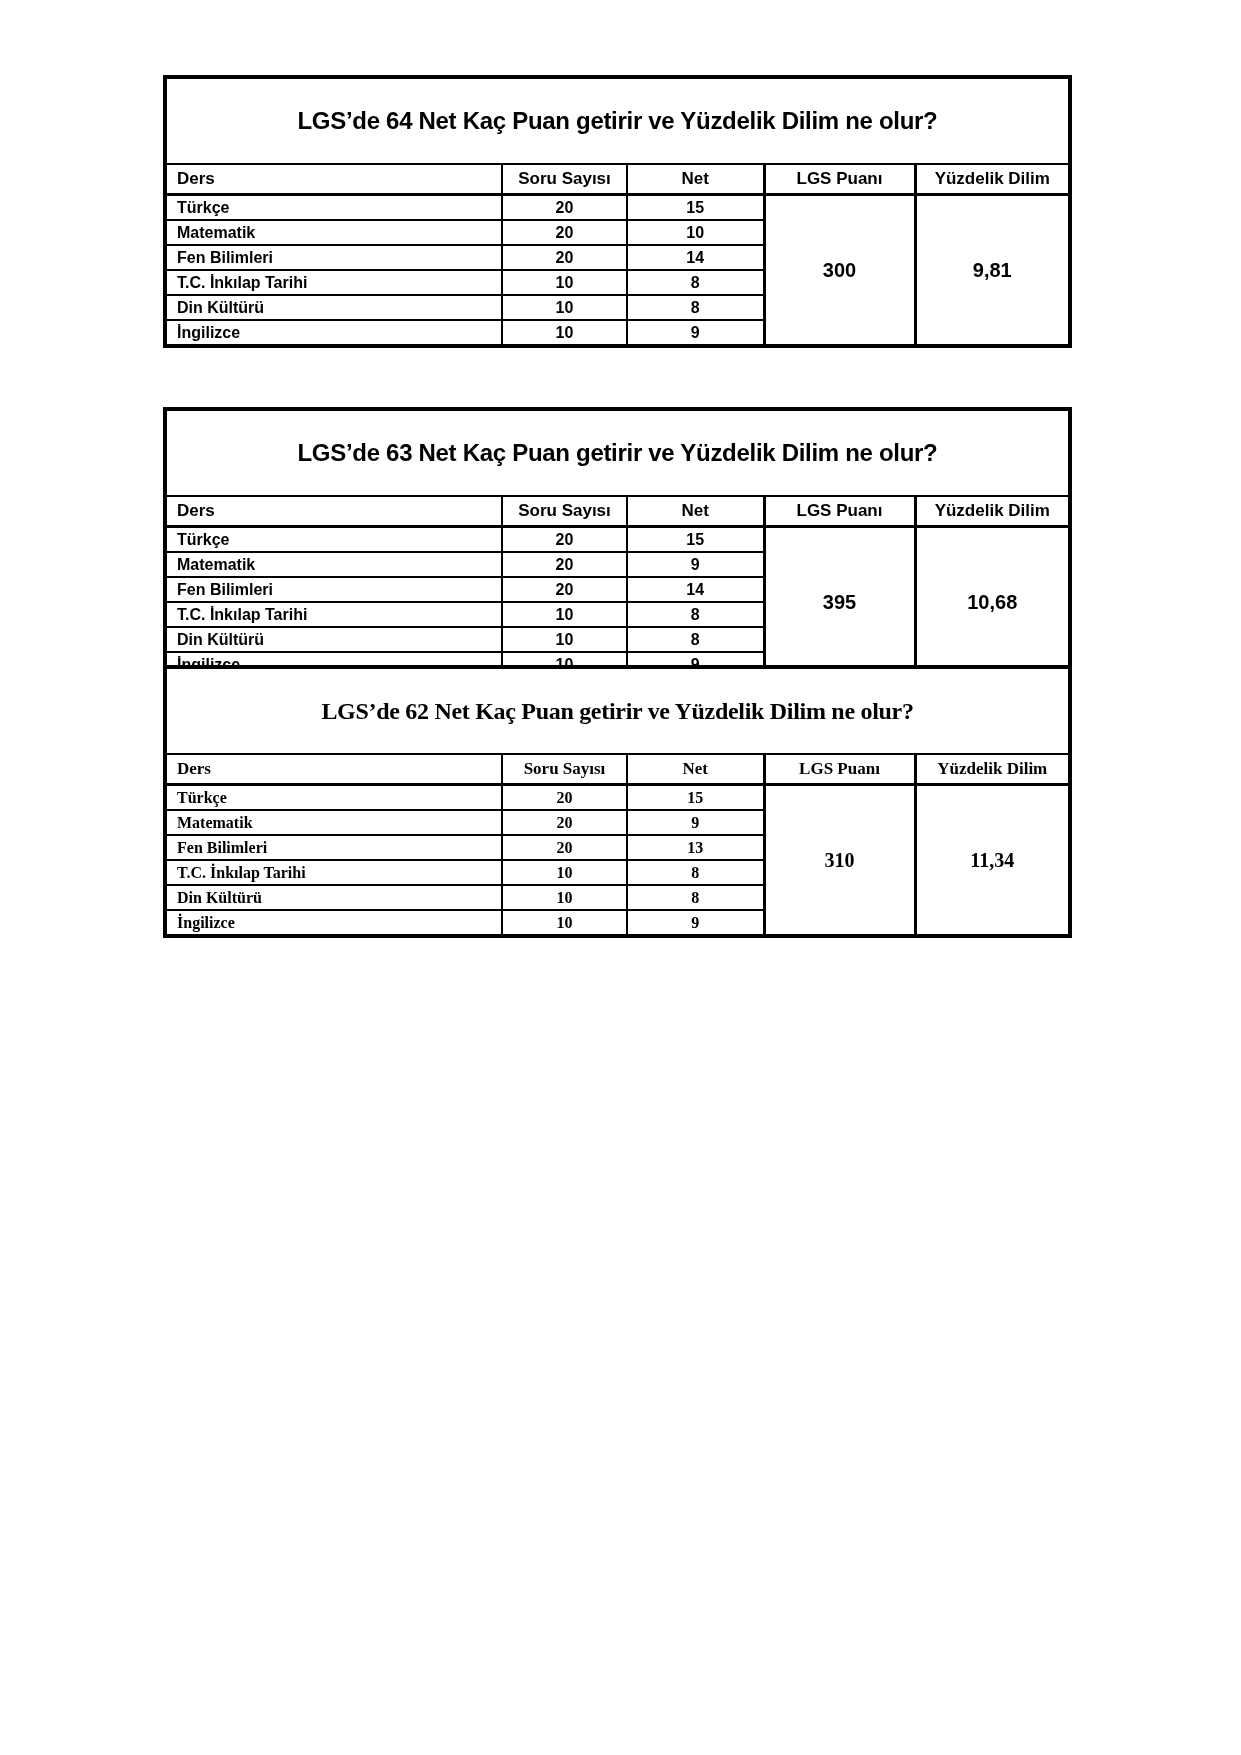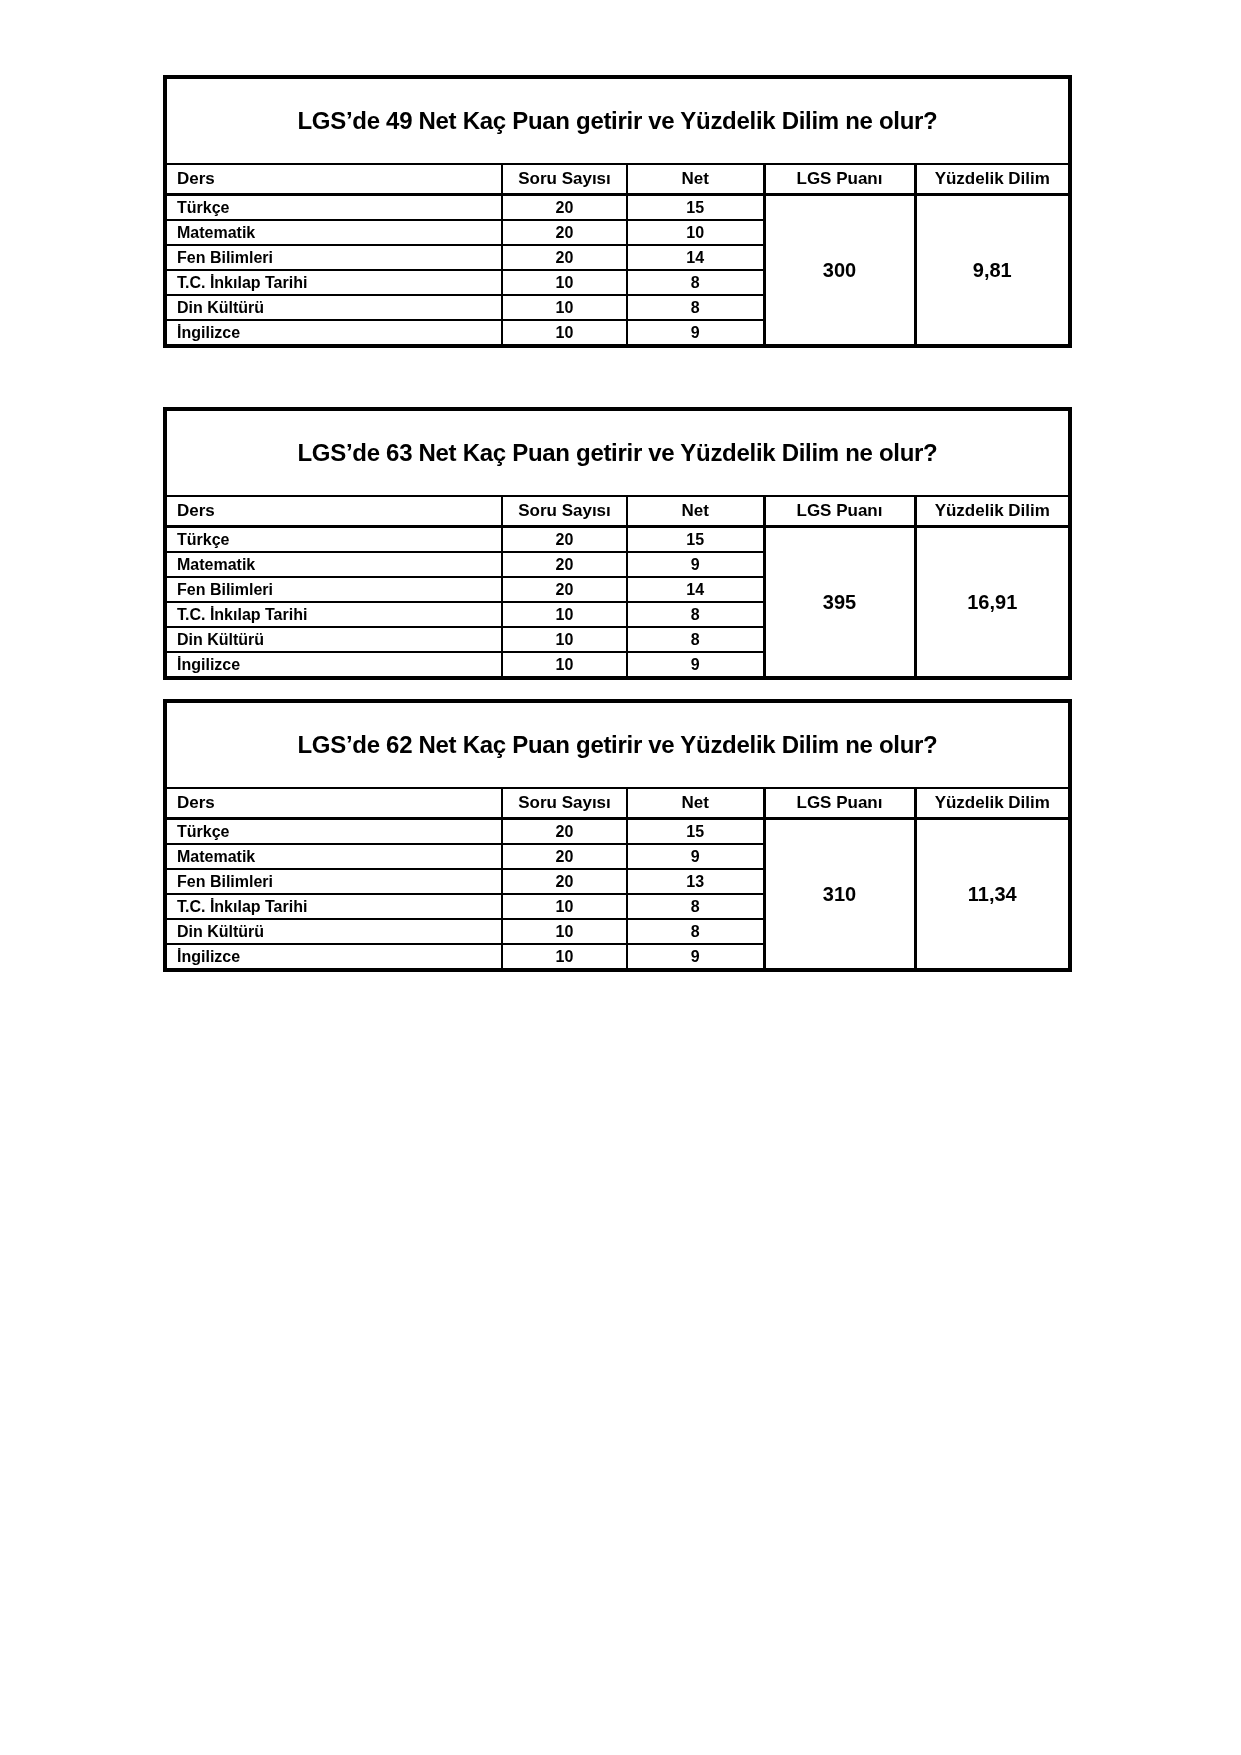--- a/index.html
+++ b/index.html
@@ -60,36 +60,36 @@
   .b-left {
     border-left: 3px solid #000000 !important;
   }
   td.big {
     font-size: 20px;
     text-align: center;
     vertical-align: middle;
   }
   .t1 { top: 75px; }
   .t2 { top: 371px; margin-top: 36px; }
-  .t3 { top: 699px; }
+  .t3 { top: 665px; font-family: Liberation Serif, serif; }
 </style>
 </head>
 <body>
 
 <table class="score-table t1">
   <colgroup>
     <col style="width:337px">
       <col style="width:125px">
       <col style="width:137px">
       <col style="width:151px">
       <col style="width:155px">
   </colgroup>
   <tbody>
   <tr>
-    <td colspan="5" class="title-cell">LGS’de 49 Net Kaç Puan getirir ve Yüzdelik Dilim ne olur?</td>
+    <td colspan="5" class="title-cell">LGS’de 64 Net Kaç Puan getirir ve Yüzdelik Dilim ne olur?</td>
   </tr>
   <tr class="header-row">
     <th class="c-ders">Ders</th>
     <th>Soru Sayısı</th>
     <th>Net</th>
     <th class="b-left">LGS Puanı</th>
     <th class="b-left">Yüzdelik Dilim</th>
   </tr>
   <tr class="data-row">
     <td class="ders">Türkçe</td>
@@ -143,21 +143,21 @@
     <th>Soru Sayısı</th>
     <th>Net</th>
     <th class="b-left">LGS Puanı</th>
     <th class="b-left">Yüzdelik Dilim</th>
   </tr>
   <tr class="data-row">
     <td class="ders">Türkçe</td>
     <td class="num">20</td>
     <td class="num">15</td>
     <td class="big b-left" rowspan="6">395</td>
-    <td class="big b-left" rowspan="6">16,91</td>
+    <td class="big b-left" rowspan="6">10,68</td>
   </tr>
   <tr class="data-row">
     <td class="ders">Matematik</td>
     <td class="num">20</td>
     <td class="num">9</td>
   </tr>
   <tr class="data-row">
     <td class="ders">Fen Bilimleri</td>
     <td class="num">20</td>
     <td class="num">14</td>

